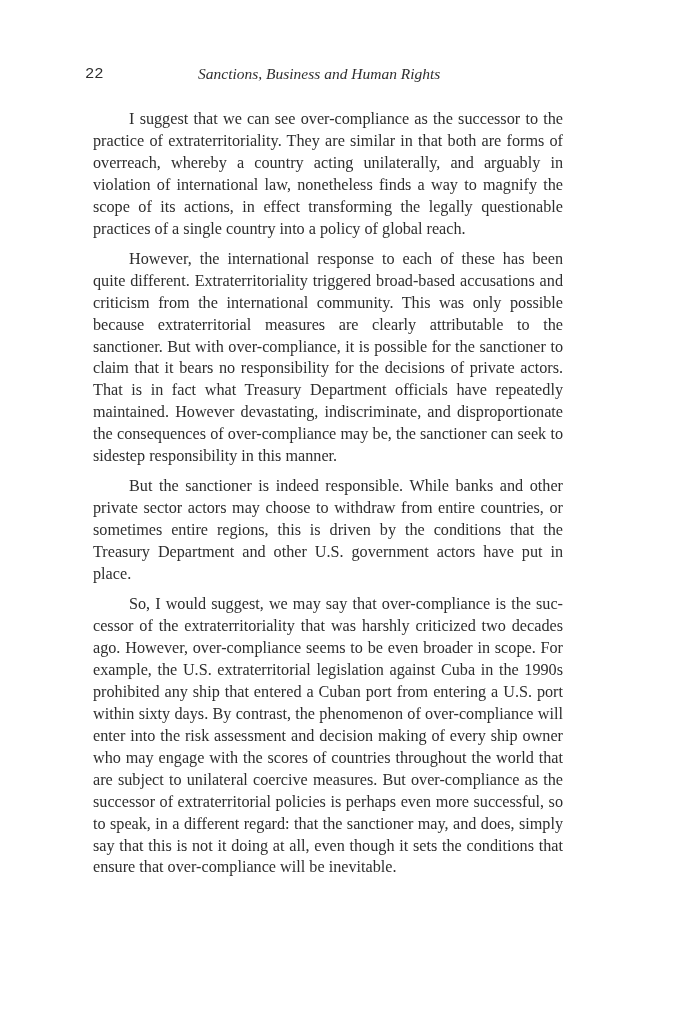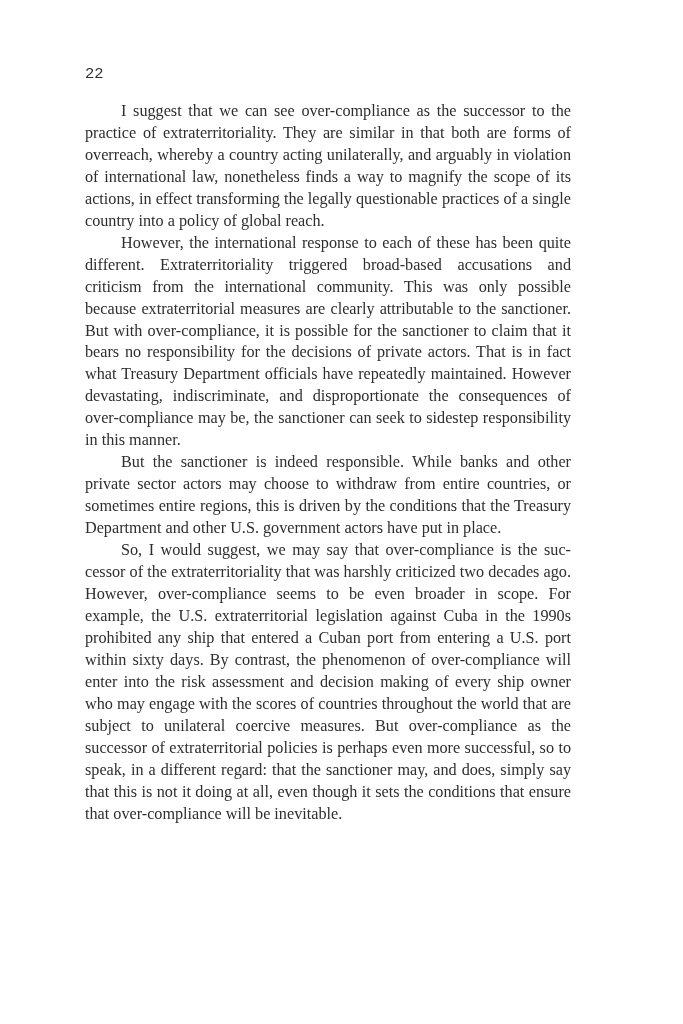--- a/index.html
+++ b/index.html
@@ -40,29 +40,30 @@
       position: absolute;
       top: 101px;
       left: 85px;
       width: 486px;
       font-size: 16.2px;
       line-height: 21.95px;
       text-align: justify;
       hyphens: manual;
     }
     .body-text p {
-      margin: 0;
+      margin: 8px;
       text-indent: 36px;
     }
   </style>
 </head>
 <body>
 
 <div class="running-head">
   <span class="page-number">22</span>
+  <span class="running-title">Sanctions, Business and Human Rights</span>
 </div>
 
 <div class="body-text">
   <p>I suggest that we can see over-compliance as the successor to the practice of extraterritoriality. They are similar in that both are forms of overreach, whereby a country acting unilaterally, and arguably in violation of international law, nonetheless finds a way to magnify the scope of its actions, in effect transforming the legally questionable practices of a single country into a policy of global reach.</p>
   <p>However, the international response to each of these has been quite different. Extraterritoriality triggered broad-based accusations and criticism from the international community. This was only pos­sible because extraterritorial measures are clearly attributable to the sanctioner. But with over-compliance, it is possible for the sanctioner to claim that it bears no responsibility for the decisions of private actors. That is in fact what Treasury Department officials have repeat­edly maintained. However devastating, indiscriminate, and dispropor­tionate the consequences of over-compliance may be, the sanctioner can seek to sidestep responsibility in this manner.</p>
   <p>But the sanctioner is indeed responsible. While banks and other private sector actors may choose to withdraw from entire countries, or sometimes entire regions, this is driven by the conditions that the Treasury Department and other U.S. government actors have put in place.</p>
   <p>So, I would suggest, we may say that over-compliance is the suc­cessor of the extraterritoriality that was harshly criticized two decades ago. However, over-compliance seems to be even broader in scope. For example, the U.S. extraterritorial legislation against Cuba in the 1990s prohibited any ship that entered a Cuban port from entering a U.S. port within sixty days. By contrast, the phenomenon of over-compliance will enter into the risk assessment and decision making of every ship owner who may engage with the scores of countries throughout the world that are subject to unilateral coercive measures. But over-com­pliance as the successor of extraterritorial policies is perhaps even more successful, so to speak, in a different regard: that the sanctioner may, and does, simply say that this is not it doing at all, even though it sets the conditions that ensure that over-compliance will be inevitable.</p>
 </div>
 
 </body></html>

